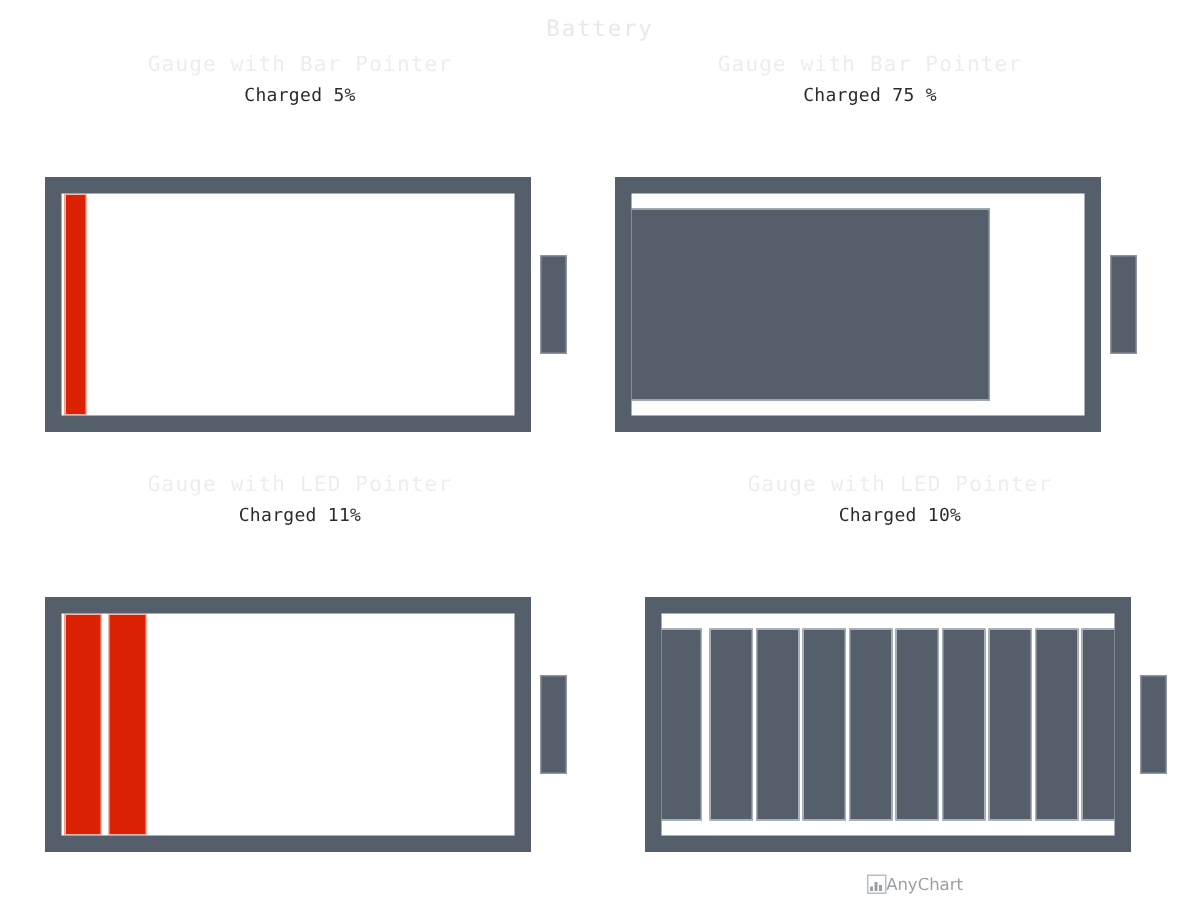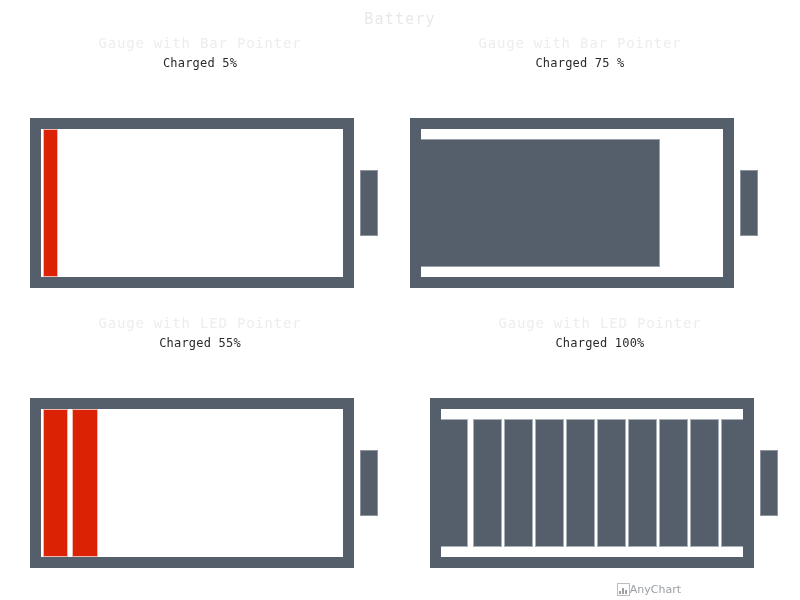--- a/index.html
+++ b/index.html
@@ -13,21 +13,20 @@
     position: relative;
     overflow: hidden;
     font-family: "DejaVu Sans Mono", "Liberation Mono", monospace;
   }
 
   #stage {
     position: absolute;
     left: 0; top: 0;
     width: 648px;
     height: 600px;
-    padding-left: 39px;
   }
 
   
   .chart-title {
     position: absolute;
     left: 0;
     top: 10px;
     width: 800px;
     text-align: center;
     font-size: 15px;
@@ -180,35 +179,35 @@
       <div class="battery-frame" style="left:30px; top:118px; width:324px; height:170px;"></div>
       <div class="battery-terminal" style="left:360px; top:170px; width:18px; height:66px;"></div>
       <div class="cell-area" style="left:41px; top:129px; width:302px; height:148px;">
         <div class="bar-pointer slate" style="left:-1px; top:10px; height:128px; width:240px;"></div>
       </div>
     </div>
   </div>
 
   <div class="panel" style="left:0px; top:280px;">
     <div class="panel-title">Gauge with LED Pointer</div>
-    <div class="panel-sub">Charged 55%</div>
+    <div class="panel-sub">Charged 11%</div>
 
     <div class="battery">
       <div class="battery-frame" style="left:30px; top:118px; width:324px; height:170px;"></div>
       <div class="battery-terminal" style="left:360px; top:170px; width:18px; height:66px;"></div>
       <div class="cell-area" style="left:41px; top:129px; width:302px; height:148px;">
         <div class="led-seg red" style="left:2px; width:25px;"></div>
         <div class="led-seg red" style="left:31px; width:26px;"></div>
       </div>
     </div>
   </div>
 
   <div class="panel" style="left:400px; top:280px;">
     <div class="panel-title">Gauge with LED Pointer</div>
-    <div class="panel-sub">Charged 100%</div>
+    <div class="panel-sub">Charged 10%</div>
 
     <div class="battery">
       <div class="battery-frame" style="left:30px; top:118px; width:324px; height:170px;"></div>
       <div class="battery-terminal" style="left:360px; top:170px; width:18px; height:66px;"></div>
       <div class="cell-area" style="left:41px; top:129px; width:302px; height:148px;">
         <div class="led-seg slate" style="left:-2px;  top:10px; height:128px; width:29px;"></div>
         <div class="led-seg slate" style="left:32px;  top:10px; height:128px; width:29px;"></div>
         <div class="led-seg slate" style="left:63px;  top:10px; height:128px; width:29px;"></div>
         <div class="led-seg slate" style="left:94px;  top:10px; height:128px; width:29px;"></div>
         <div class="led-seg slate" style="left:125px; top:10px; height:128px; width:29px;"></div>

